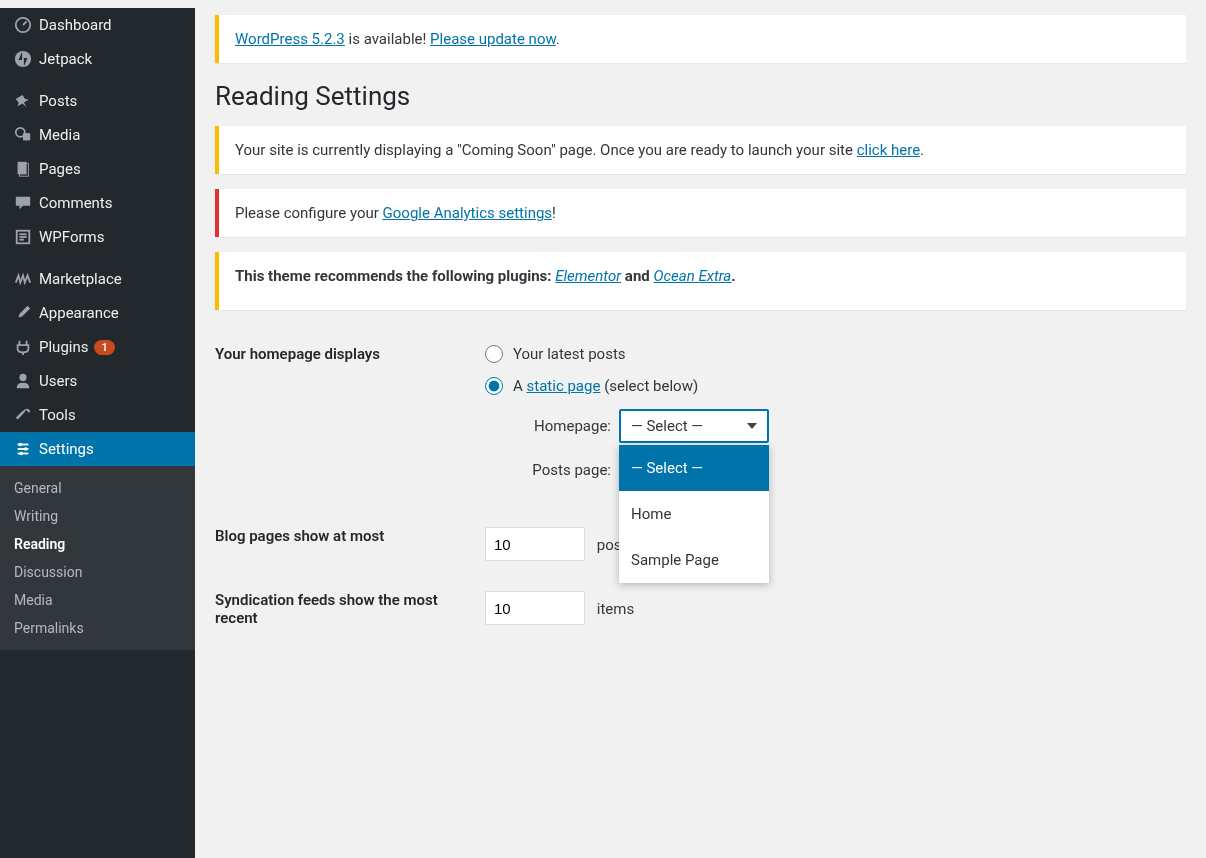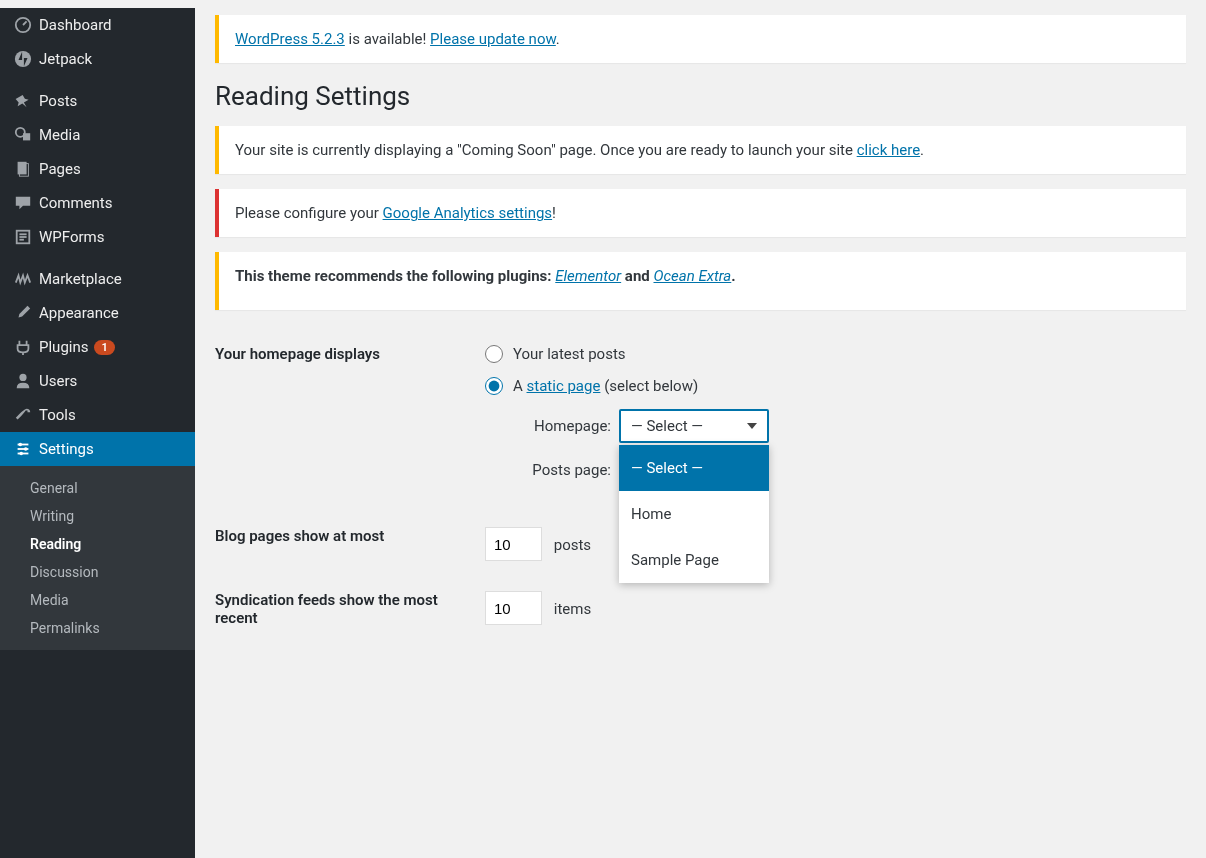--- a/index.html
+++ b/index.html
@@ -25,21 +25,21 @@
 #adminmenu .menu-item.current::after {
   content: ""; position: absolute; right: -8px; top: 50%; transform: translateY(-50%);
   border: 8px solid transparent; border-right-color: #f1f1f1;
 }
 #adminmenu .menu-item .badge {
   background: #ca4a1f; color: #fff; font-size: 11px; border-radius: 10px;
   padding: 1px 7px; margin-left: 6px; font-weight: 600;
 }
 #adminmenu .separator { height: 8px; }
 #adminmenu .submenu {
-  background: #32373c; padding: 8px 16px;
+  background: #32373c; padding: 8px 0;
 }
 #adminmenu .submenu .sub-item {
   padding: 6px 14px; color: #b4b9be; font-size: 14px; cursor: pointer;
 }
 #adminmenu .submenu .sub-item.current { color: #fff; font-weight: 600; }
 
 #main {
   margin-left: 195px; padding: 0 20px 40px 20px;
 }
 .notice {
@@ -79,21 +79,21 @@
 .select-dropdown {
   position: absolute; top: 36px; left: 0; width: 150px; background: #fff;
   box-shadow: 0 2px 8px rgba(0,0,0,.25); z-index: 10;
 }
 .select-option {
   padding: 14px 12px; font-size: 15px; cursor: pointer;
 }
 .select-option.highlight { background: #0073aa; color: #fff; }
 
 input.num {
-  width: 57px; height: 34px; border: 1px solid #ddd; padding: 0 8px; font-size: 15px;
+  width: 100px; height: 34px; border: 1px solid #ddd; padding: 0 8px; font-size: 15px;
   background: #fff;
 }
 .suffix { margin-left: 8px; }
 </style>
 </head>
 <body>
 
 <div id="adminmenu">
   <div class="menu-item">
     <span class="icon-wrap">

